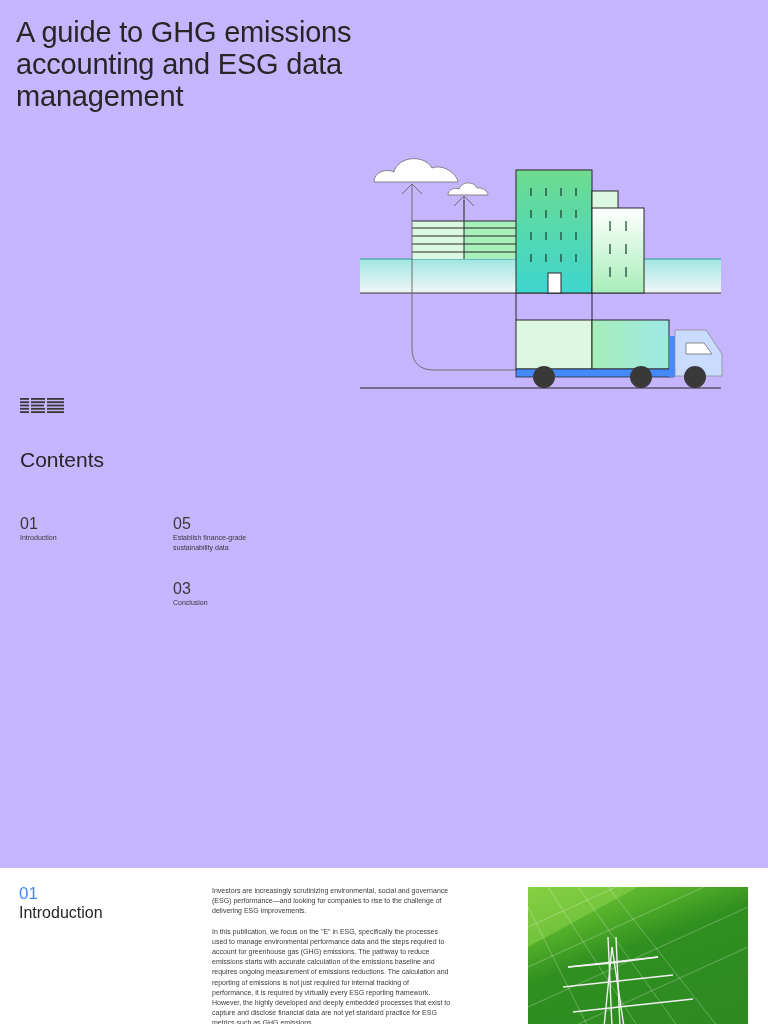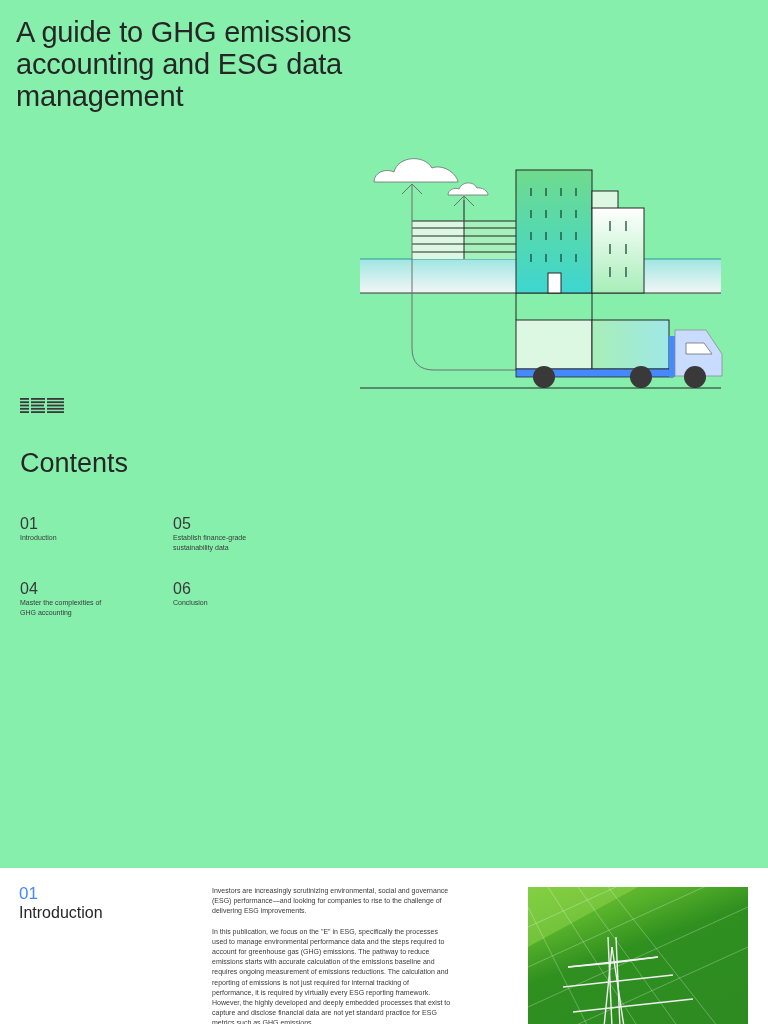--- a/index.html
+++ b/index.html
@@ -1,34 +1,34 @@
 <!DOCTYPE html>
 <html><head>
 <meta charset="utf-8">
 <style>
   * { box-sizing: border-box; margin: 0; padding: 0; }
   html, body { width: 768px; height: 1024px; overflow: hidden; background: #ffffff; }
   body { font-family: "DejaVu Sans", sans-serif; color: #161616; position: relative; }
 
-  .cover { position: absolute; left: 0; top: 0; width: 768px; height: 868px; background: #86efac; }
+  .cover { position: absolute; left: 0; top: 0; width: 768px; height: 868px; background: #c4b5fd; }
 
   .title {
     position: absolute; left: 16px; top: 16px; width: 380px;
     font-family: "Liberation Sans", sans-serif; font-weight: 300;
     font-size: 29px; line-height: 32px; color: #262626; letter-spacing: -0.2px;
   }
 
   .illustration { position: absolute; left: 358px; top: 148px; width: 368px; height: 245px; }
 
   .ibm-logo { position: absolute; left: 20px; top: 396px; width: 44px; height: 20px; }
 
   .contents-heading {
     position: absolute; left: 20px; top: 448px;
     font-family: "Liberation Sans", sans-serif; font-weight: 300;
-    font-size: 27px; color: #262626;
+    font-size: 21px; color: #262626;
   }
 
   .toc-item { position: absolute; width: 140px; }
   .toc-num {
     font-family: "Liberation Sans", sans-serif; font-weight: 300;
     font-size: 16px; line-height: 16px; color: #393939; display: block;
   }
   .toc-label {
     display: block; font-family: "Liberation Sans", sans-serif;
     font-size: 7px; line-height: 10px; color: #393939; margin-top: 1px; width: 90px;
@@ -181,26 +181,22 @@
   <h2 class="contents-heading">Contents</h2>
 
   <a class="toc-item" style="left:20px;top:516px;">
     <span class="toc-num">01</span>
     <span class="toc-label">Introduction</span>
   </a>
   <a class="toc-item" style="left:173px;top:516px;">
     <span class="toc-num">05</span>
     <span class="toc-label">Establish finance-grade sustainability data</span>
   </a>
-  <a class="toc-item" style="left:20px;top:581px;">
-    <span class="toc-num">04</span>
-    <span class="toc-label">Master the complexities of GHG accounting</span>
-  </a>
   <a class="toc-item" style="left:173px;top:581px;">
-    <span class="toc-num">06</span>
+    <span class="toc-num">03</span>
     <span class="toc-label">Conclusion</span>
   </a>
 </div>
 
 <section class="intro">
   <div class="intro-num">01</div>
   <h2 class="intro-heading">Introduction</h2>
   <div class="intro-body">
     <p>Investors are increasingly scrutinizing environmental, social and governance (ESG) performance—and looking for companies to rise to the challenge of delivering ESG improvements.</p>
     <p>In this publication, we focus on the "E" in ESG, specifically the processes used to manage environmental performance data and the steps required to account for greenhouse gas (GHG) emissions. The pathway to reduce emissions starts with accurate calculation of the emissions baseline and requires ongoing measurement of emissions reductions. The calculation and reporting of emissions is not just required for internal tracking of performance, it is required by virtually every ESG reporting framework. However, the highly developed and deeply embedded processes that exist to capture and disclose financial data are not yet standard practice for ESG metrics such as GHG emissions.</p>

